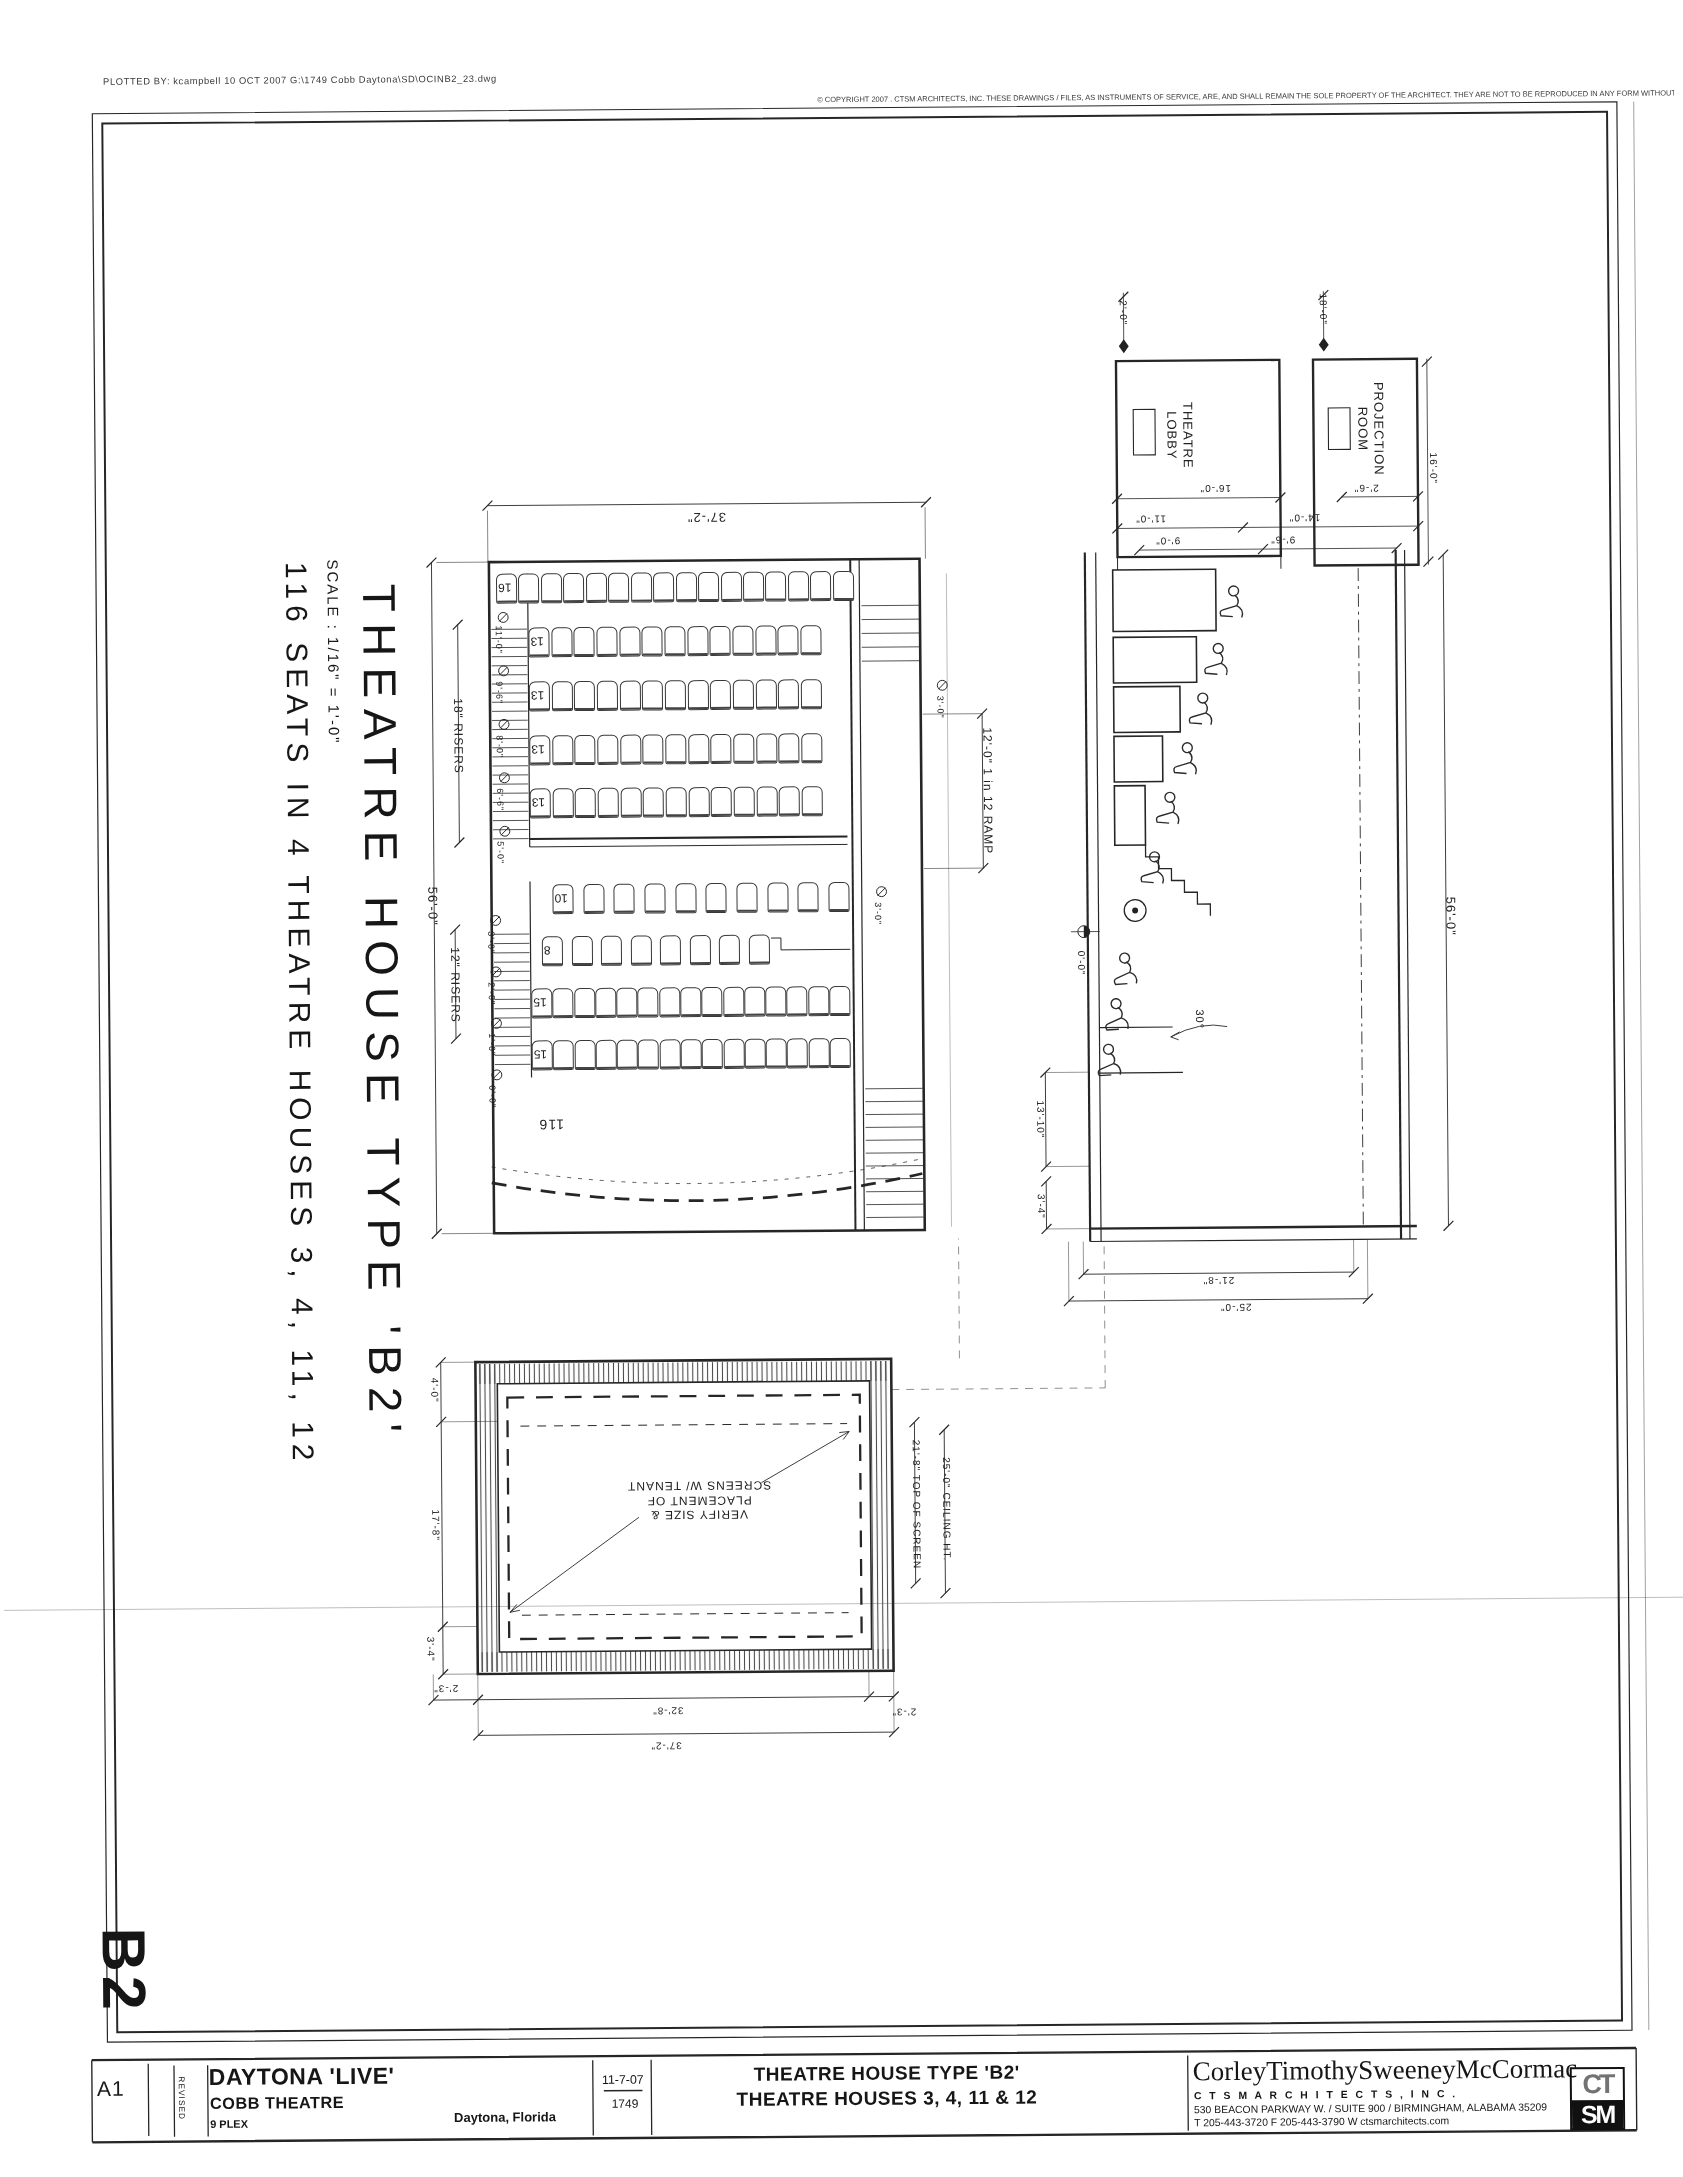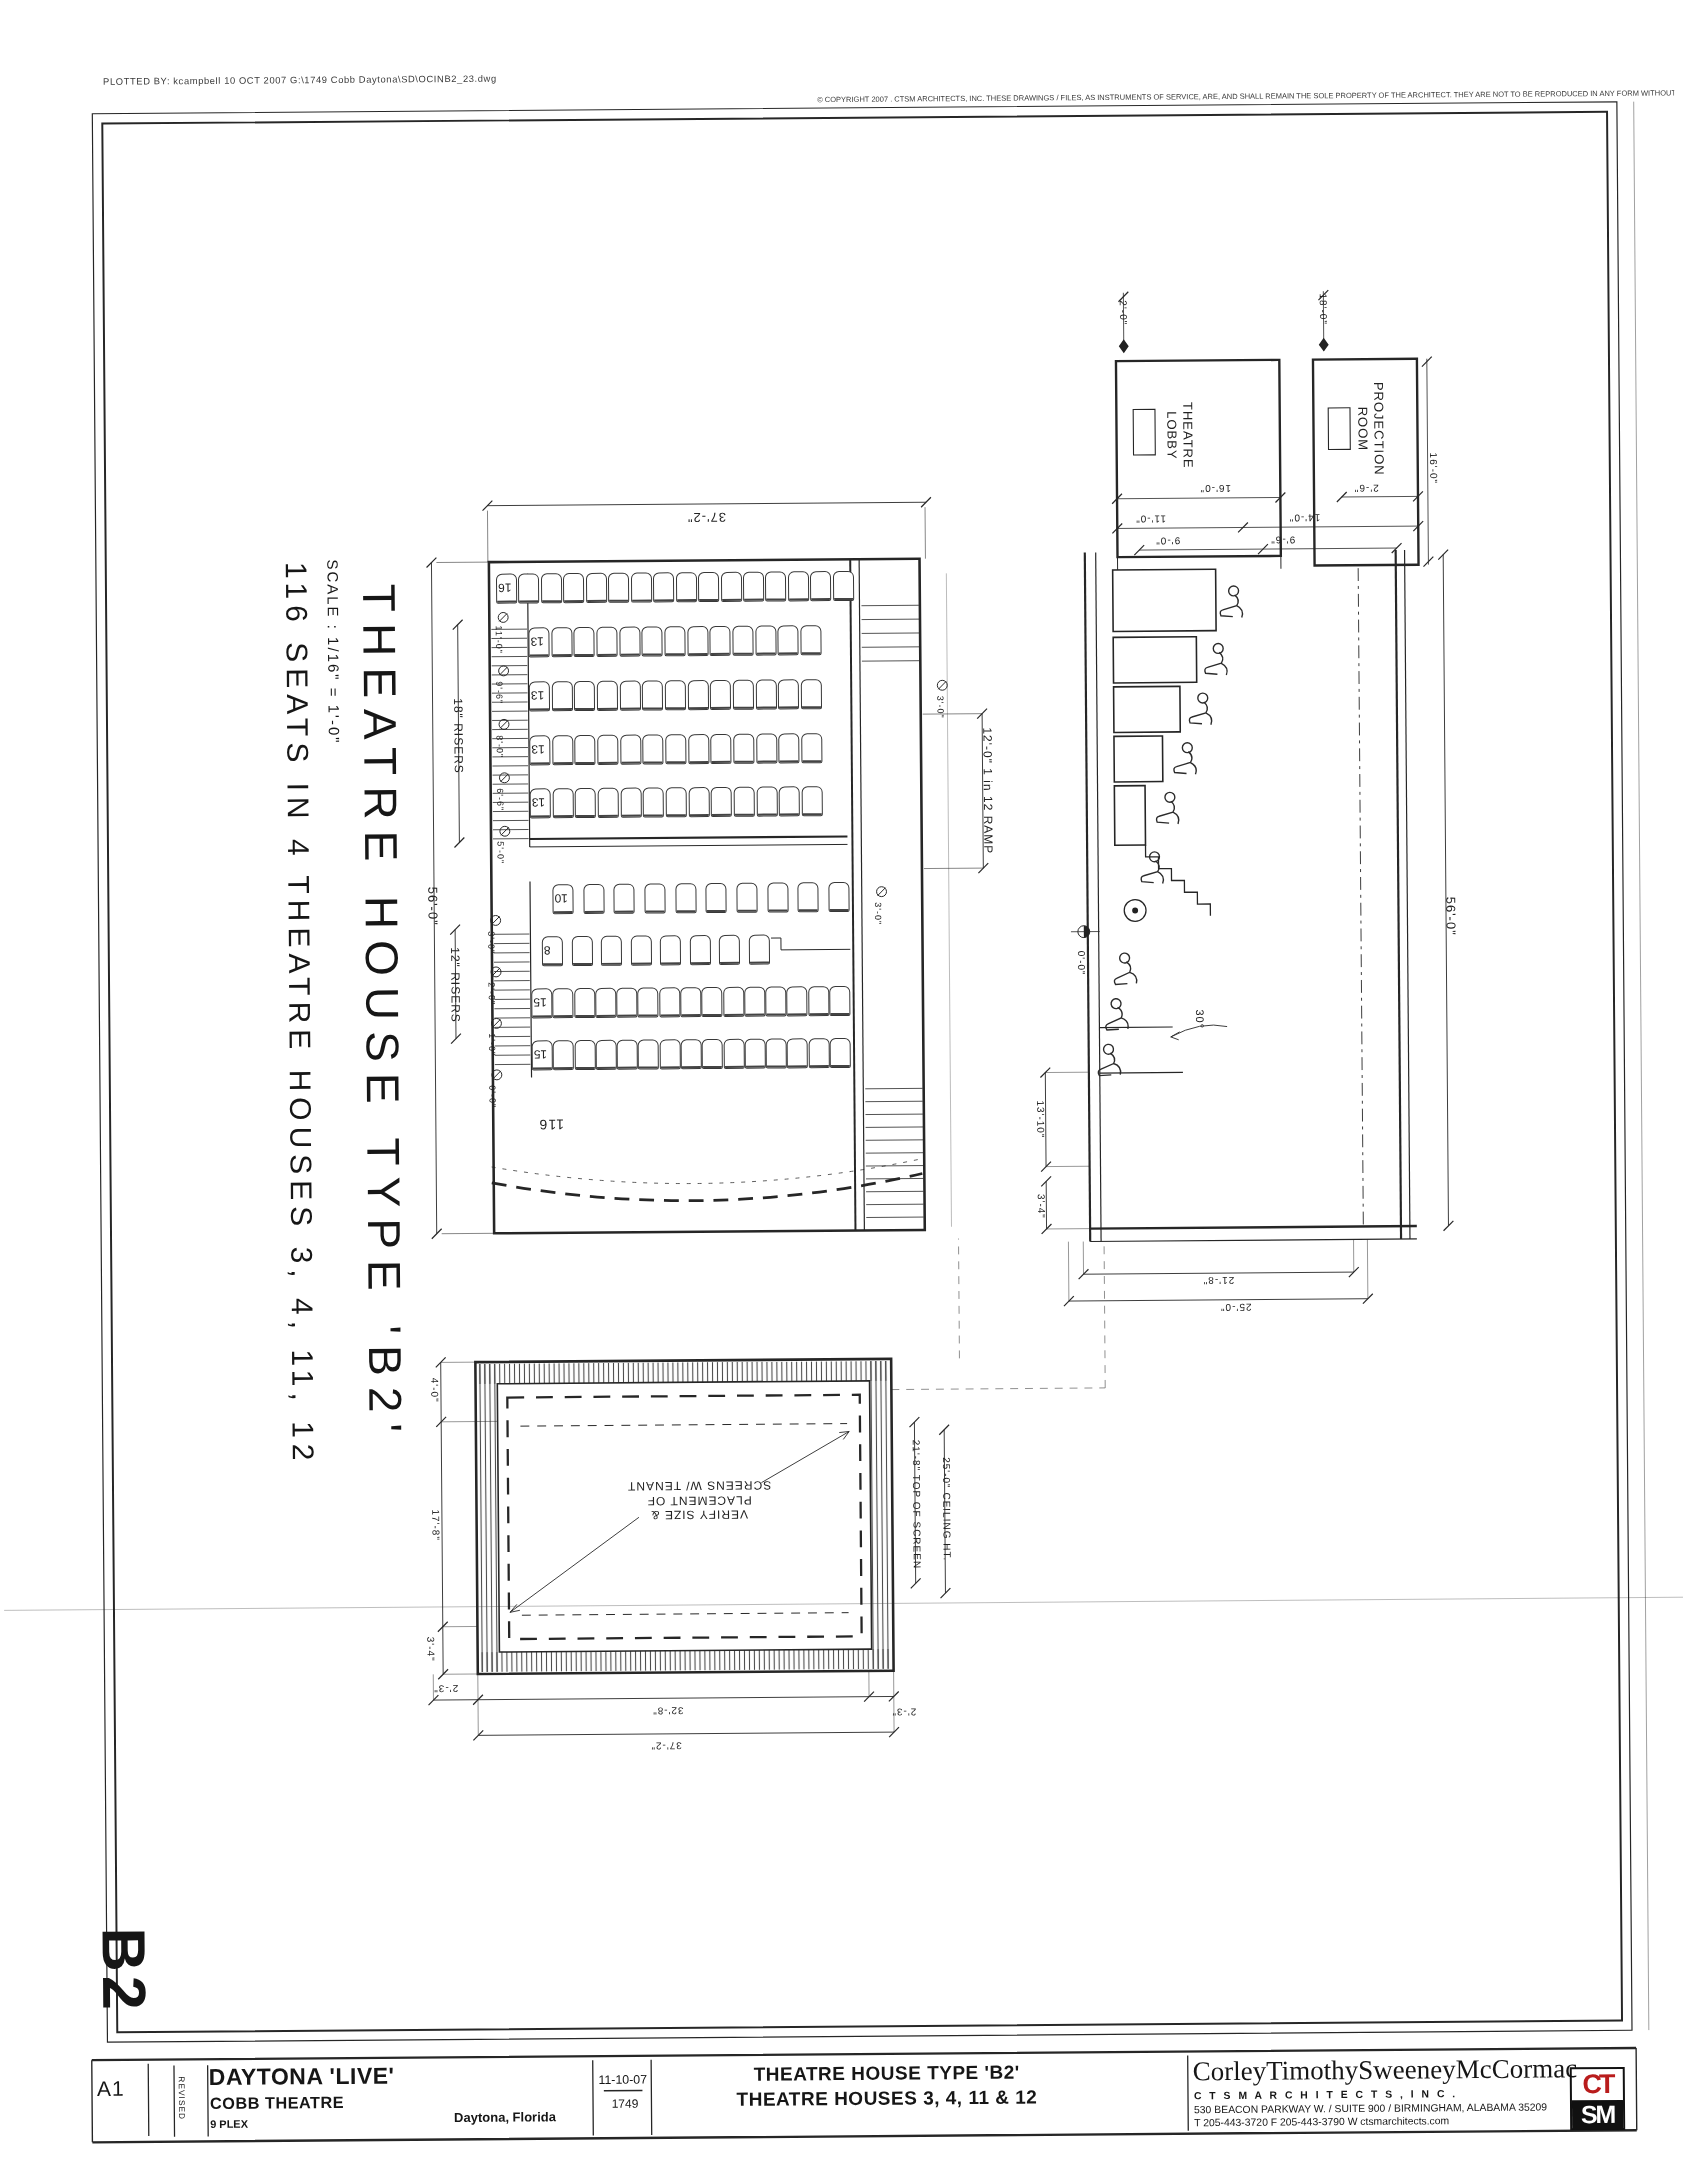--- a/index.html
+++ b/index.html
@@ -30,21 +30,21 @@
   #tb-job{left:617px;top:2095px;font-size:12px;transform:translateX(-50%);}
   #tb-title1{left:879px;top:2063px;font-size:19px;font-weight:bold;transform:translateX(-50%);white-space:nowrap;letter-spacing:0.5px;}
   #tb-title2{left:879px;top:2088px;font-size:19px;font-weight:bold;transform:translateX(-50%);white-space:nowrap;letter-spacing:0.5px;}
   #tb-firm{left:1185px;top:2059px;font-size:27px;font-family:"Liberation Serif",serif;white-space:nowrap;}
   #tb-firmsub{left:1186px;top:2093px;font-size:10.4px;font-weight:bold;letter-spacing:2.5px;white-space:nowrap;}
   #tb-addr{left:1186px;top:2107px;font-size:10.4px;white-space:nowrap;}
   #tb-contact{left:1186px;top:2120px;font-size:10.4px;white-space:nowrap;}
   .logo{position:absolute;left:1562px;top:2073px;width:51px;height:59px;border:2px solid #111;
         display:flex;flex-direction:column;font-weight:bold;}
   .logo-top{flex:1;display:flex;align-items:center;justify-content:center;font-size:27px;
-            letter-spacing:-3px;color:#b91c1c;}
+            letter-spacing:-3px;color:#737373;}
   .logo-bottom{flex:1.1;background:#111;color:#fff;display:flex;align-items:center;justify-content:center;
             font-size:25px;letter-spacing:-2px;}
 </style>
 </head>
 <body>
 
 <div id="page">
 <div id="sheet">
 
   <svg id="lines" width="1683" height="2177" viewBox="0 0 1700 2199">
@@ -297,21 +297,21 @@
   <div class="vtitle" style="left:337px;top:648px;font-size:15px;letter-spacing:2px;transform:translate(-50%,-50%) rotate(90deg);">SCALE : 1/16" = 1'-0"</div>
   <div class="vtitle" style="left:300px;top:1010px;font-size:30px;letter-spacing:6px;transform:translate(-50%,-50%) rotate(90deg);">116 SEATS IN 4 THEATRE HOUSES 3, 4, 11, 12</div>
   <div class="vtitle" style="left:117px;top:1965px;font-size:61px;font-weight:bold;letter-spacing:4px;transform:translate(-50%,-50%) rotate(90deg);">B2</div>
 
   <div class="tb" id="tb-a1">A1</div>
   <div class="tb" id="tb-revised">REVISED</div>
   <div class="tb" id="tb-project">DAYTONA 'LIVE'</div>
   <div class="tb" id="tb-client">COBB THEATRE</div>
   <div class="tb" id="tb-plex">9 PLEX</div>
   <div class="tb" id="tb-loc">Daytona, Florida</div>
-  <div class="tb" id="tb-date">11-10-07</div>
+  <div class="tb" id="tb-date">11-7-07</div>
   <div class="tb" id="tb-job">1749</div>
   <div class="tb" id="tb-title1">THEATRE HOUSE TYPE 'B2'</div>
   <div class="tb" id="tb-title2">THEATRE HOUSES 3, 4, 11 &amp; 12</div>
   <div class="tb" id="tb-firm">CorleyTimothySweeneyMcCormac</div>
   <div class="tb" id="tb-firmsub">C T S M    A R C H I T E C T S ,    I N C .</div>
   <div class="tb" id="tb-addr">530 BEACON PARKWAY W. / SUITE 900 / BIRMINGHAM, ALABAMA 35209</div>
   <div class="tb" id="tb-contact">T 205-443-3720      F 205-443-3790      W ctsmarchitects.com</div>
   <div class="logo">
     <div class="logo-top">CT</div>
     <div class="logo-bottom">SM</div>

